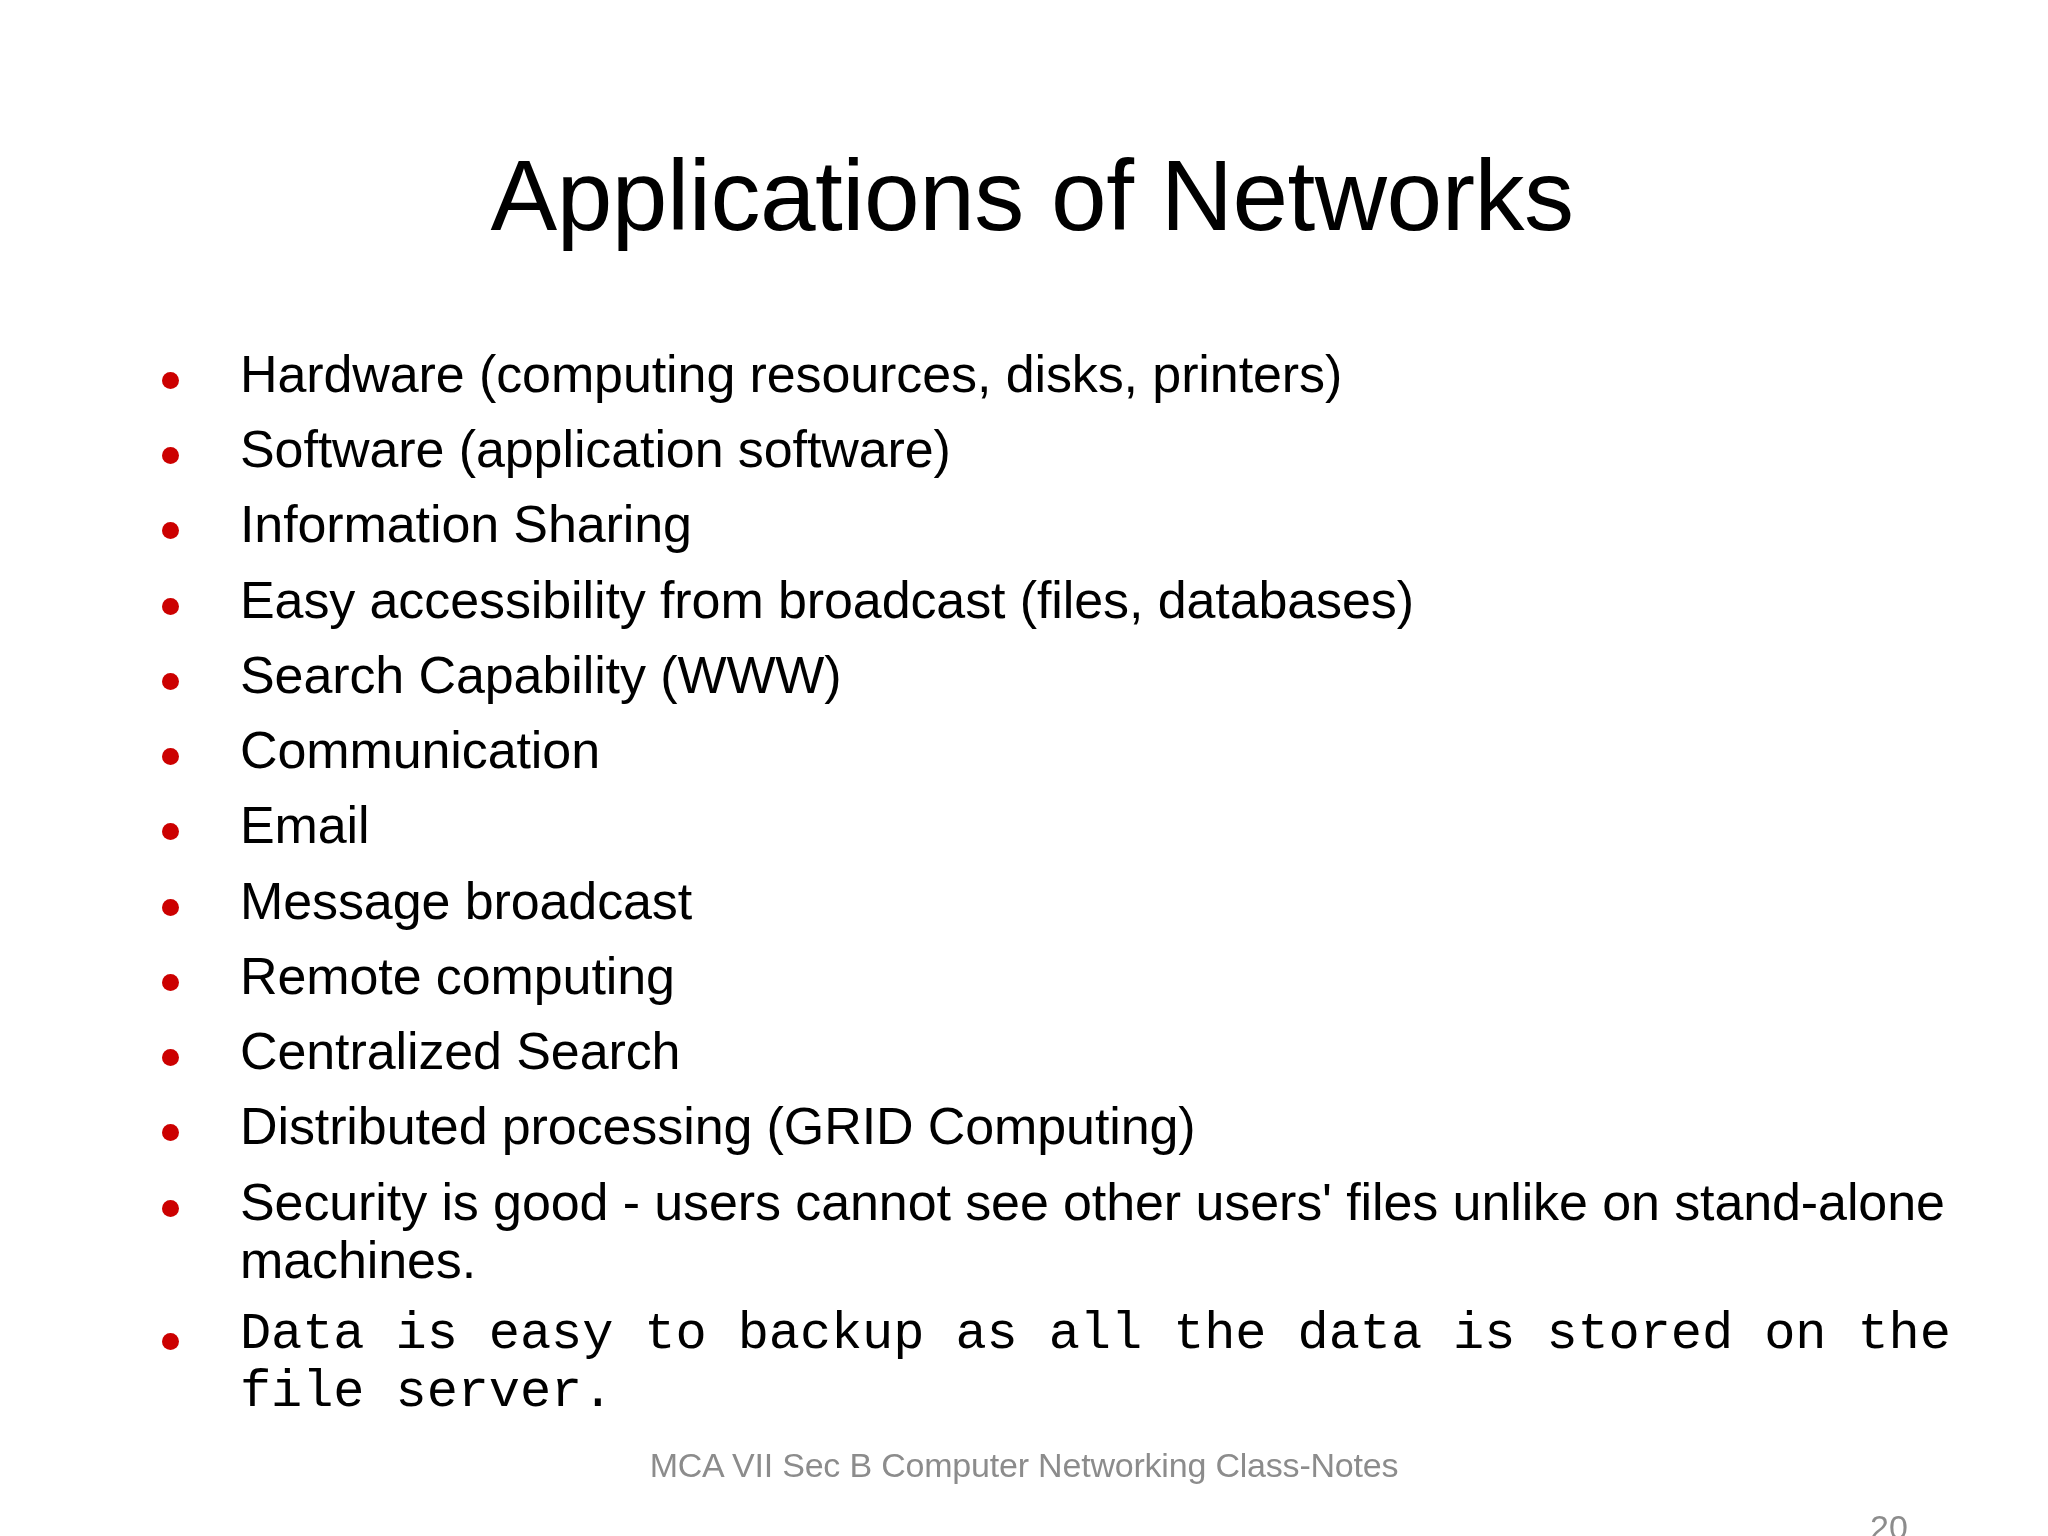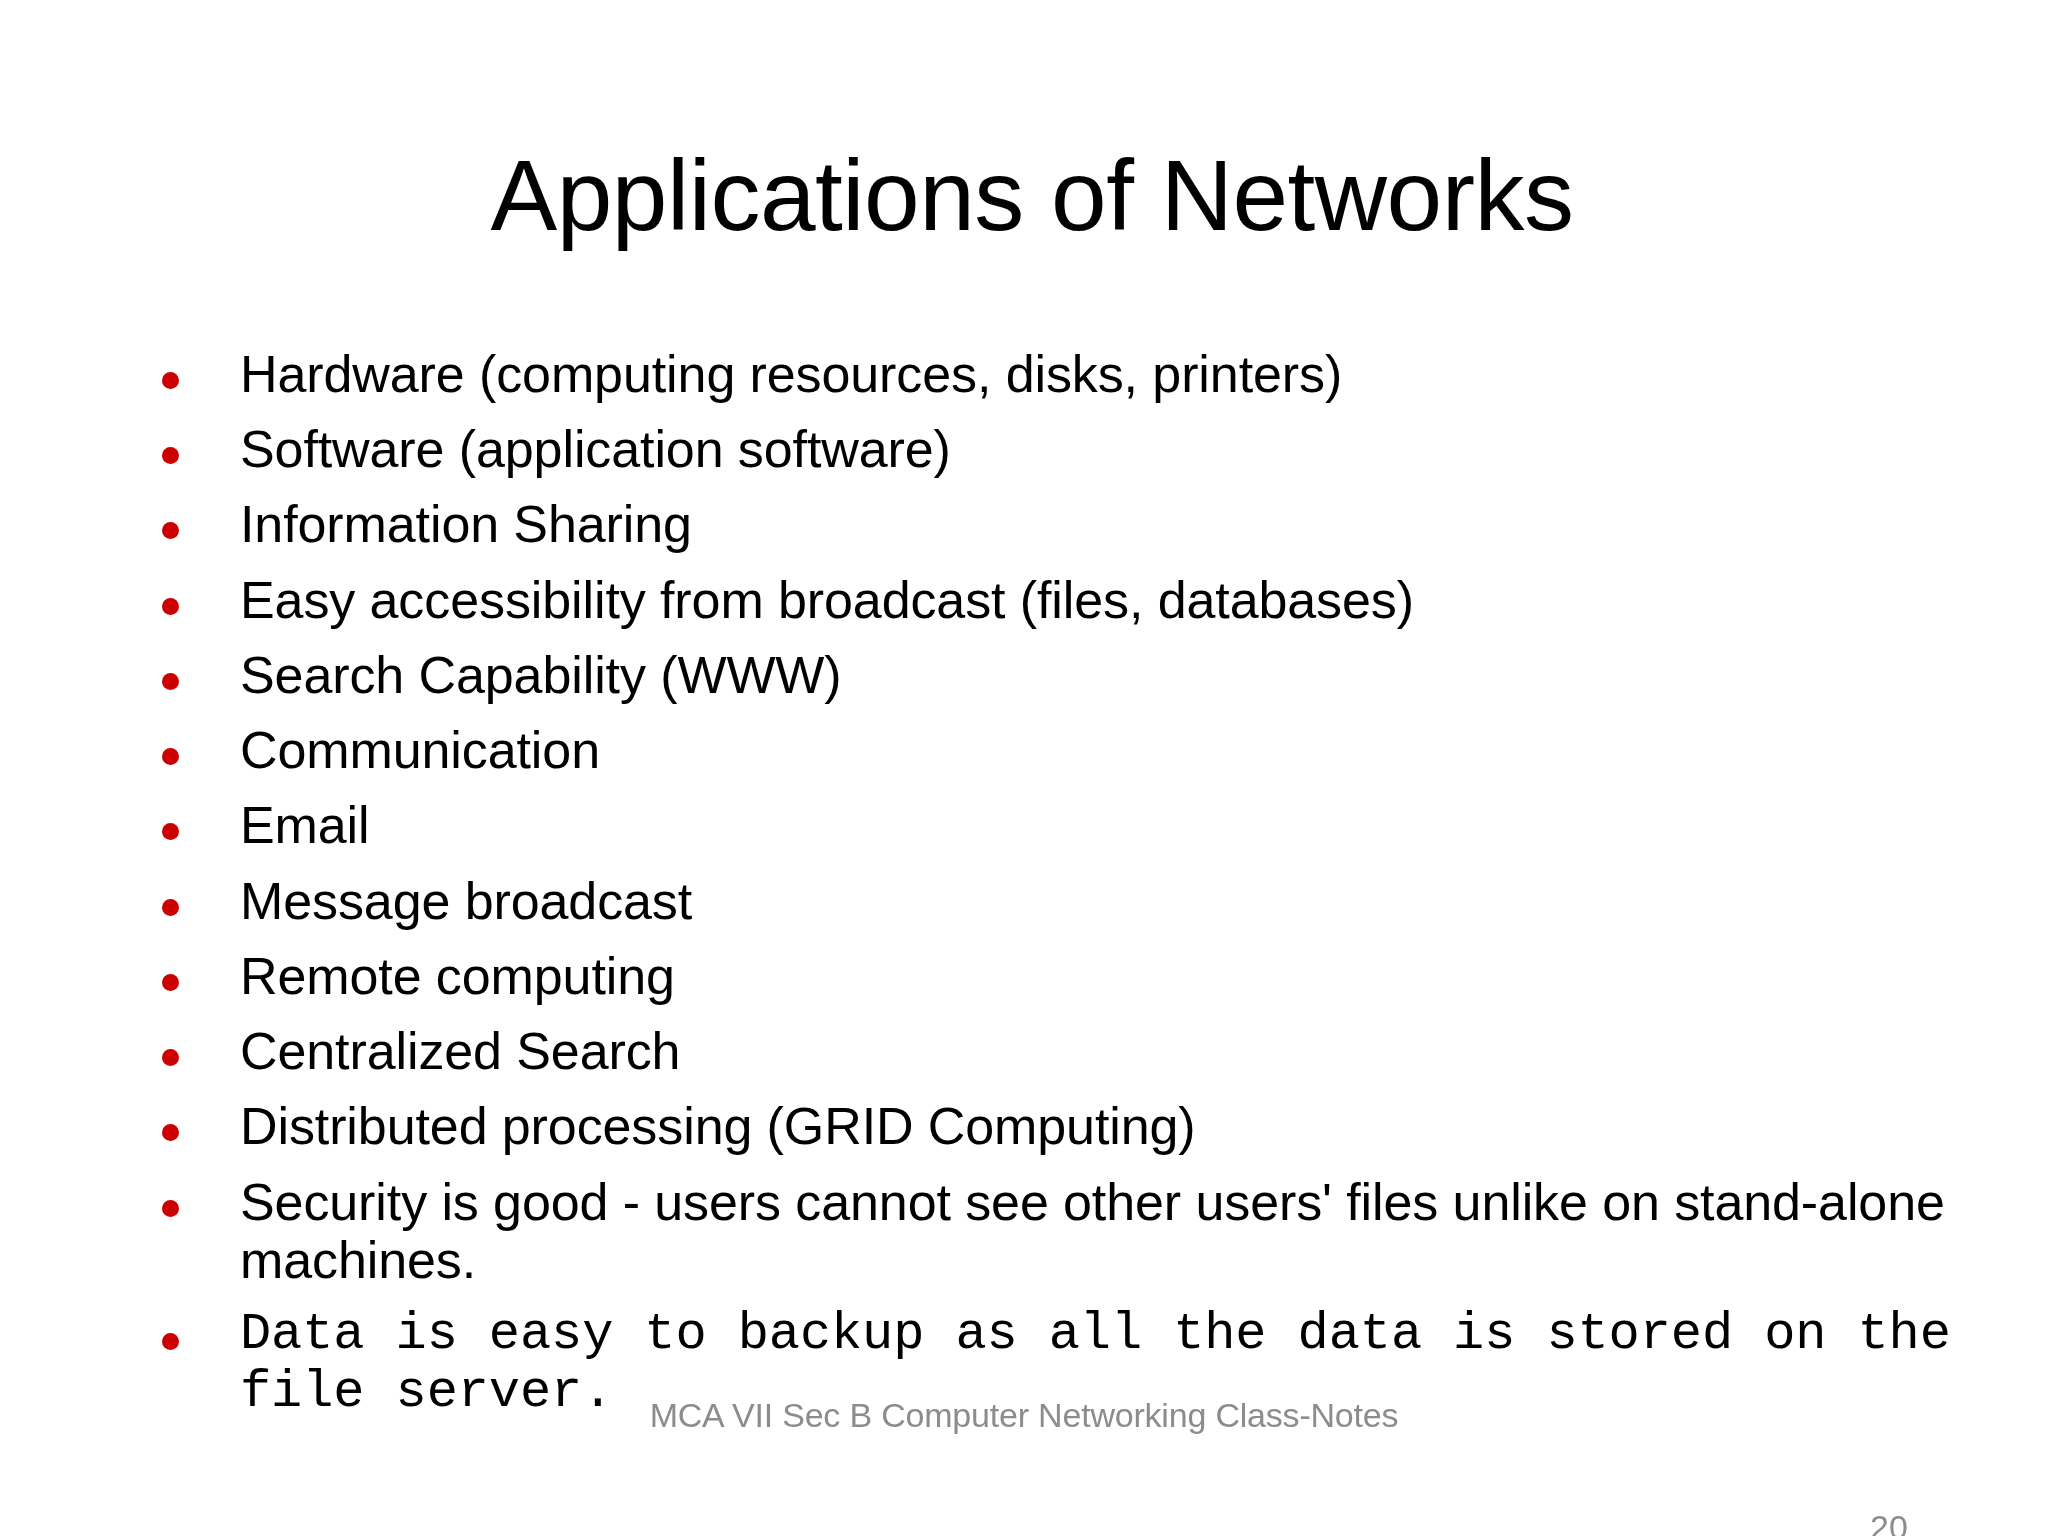--- a/index.html
+++ b/index.html
@@ -64,21 +64,21 @@
     height: 17px;
     border-radius: 50%;
     background: #CC0000;
   }
   .bullet-text {
     display: block;
     white-space: pre-wrap;
   }
   .footer-note {
     position: absolute;
-    top: 1396px;
+    top: 1446px;
     left: 0;
     width: 2048px;
     text-align: center;
     font-size: 34px;
     color: #8c8c8c;
     letter-spacing: -0.2px;
     white-space: nowrap;
   }
   .page-number {
     position: absolute;

